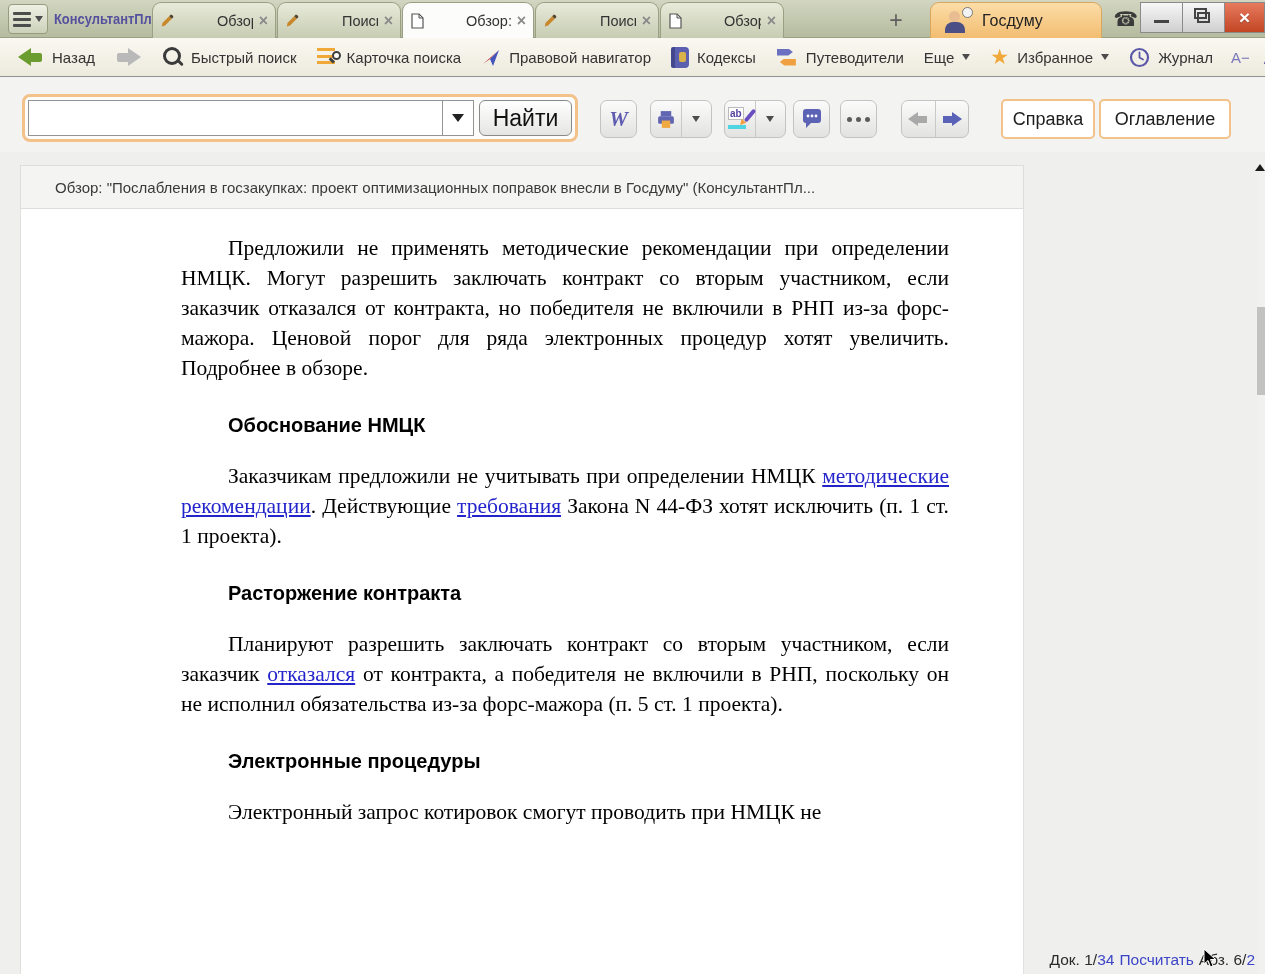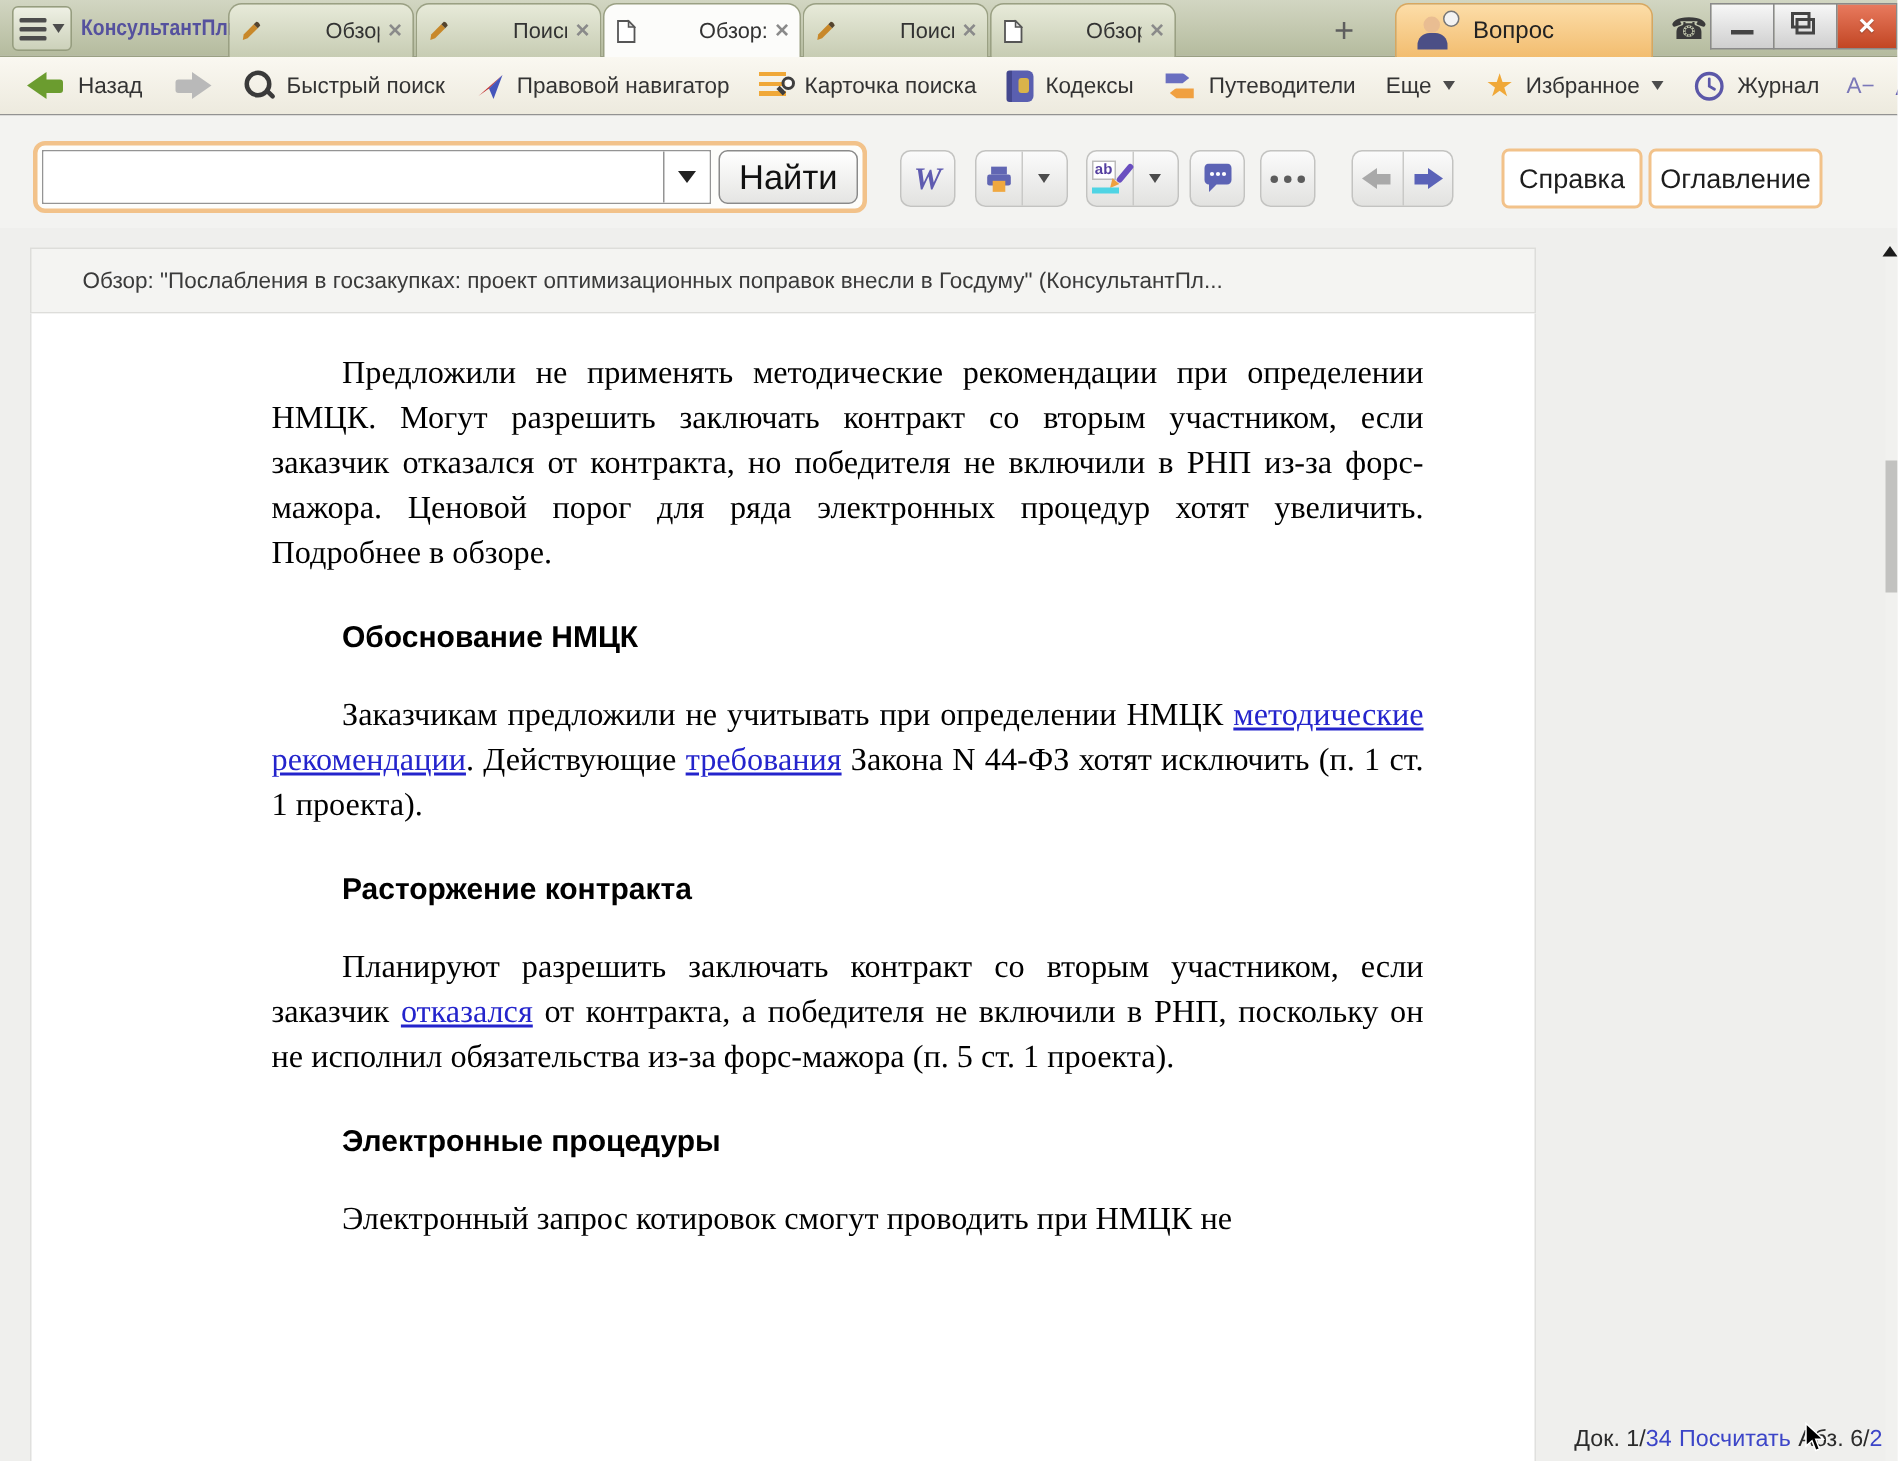--- a/index.html
+++ b/index.html
@@ -220,21 +220,21 @@
   </div>
 
   <div class="newtab">+</div>
 
   <div class="question-btn">
     <span class="person-icon">
         <i class="pi-clock"></i>
         <i class="pi-head"></i>
         <i class="pi-body"></i>
       </span>
-    <span>Вопрос</span>
+    <span>Госдуму</span>
   </div>
 
   <div class="phone-btn">☎</div>
 
   <div class="winbtns">
     <div class="winbtn">
         <span class="min-glyph"></span>
       </div>
     <div class="winbtn">
         <span class="max-glyph"></span>
@@ -249,35 +249,35 @@
   <div class="titem">
     <span class="arrow-back"></span>
     <span>Назад</span>
   </div>
   <div class="titem">
     <span class="arrow-fwd"></span>
   </div>
   <div class="titem">
     <span class="mag"></span>
     <span>Быстрый поиск</span>
+  </div>
+  <div class="titem">
+    <span class="cardsearch">
+        <span class="mini-mag"></span>
+      </span>
+    <span>Карточка поиска</span>
   </div>
   <div class="titem">
     <span>
       <svg width="20" height="19" viewBox="0 0 20 19">
           <polygon points="2,16 18,2 9,11" fill="#c03030"></polygon>
           <polygon points="18,2 9,11 12,18" fill="#4455bb"></polygon>
         </svg>
     </span>
     <span>Правовой навигатор</span>
-  </div>
-  <div class="titem">
-    <span class="cardsearch">
-        <span class="mini-mag"></span>
-      </span>
-    <span>Карточка поиска</span>
   </div>
   <div class="titem">
     <span class="book"></span>
     <span>Кодексы</span>
   </div>
   <div class="titem">
     <span class="signpost"></span>
     <span>Путеводители</span>
   </div>
   <div class="titem">
@@ -371,21 +371,21 @@
   <div class="ibtn" style="left:901px; width:68px; padding:0;">
     <div class="seg">
         <span class="arrow-sm-back"></span>
       </div>
     <div class="seg">
         <span class="arrow-sm-fwd"></span>
       </div>
   </div>
 
   <div class="orange-btn" style="left:1001px; width:94px;">Справка</div>
-  <div class="orange-btn" style="left:1099px; width:116px;">Оглавление</div>
+  <div class="orange-btn" style="left:1099px; width:132px;">Оглавление</div>
 </div>
 
 <div class="content">
   <div class="doc-header">
     <span>Обзор: "Послабления в госзакупках: проект оптимизационных поправок внесли в Госдуму" (КонсультантПл...</span>
   </div>
 
   <div class="page">
     <div class="doc-body">
 

